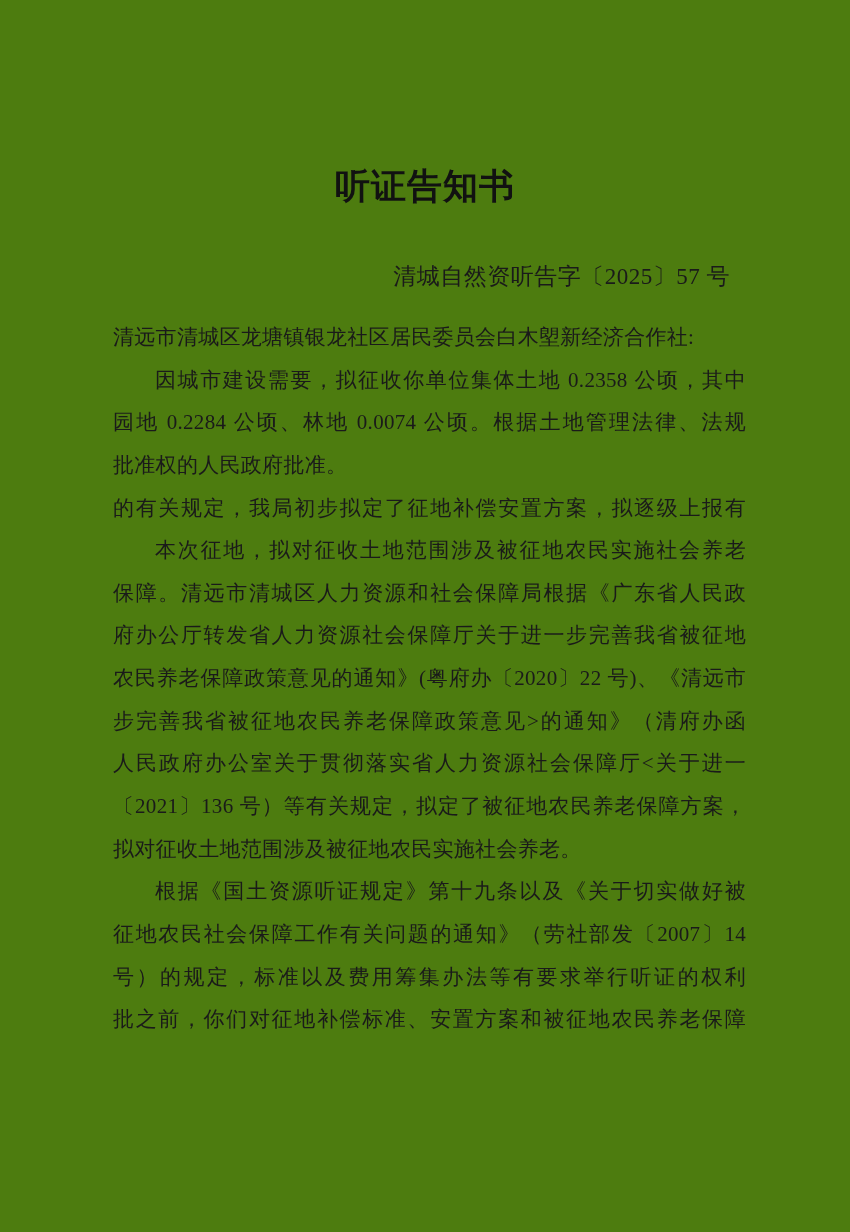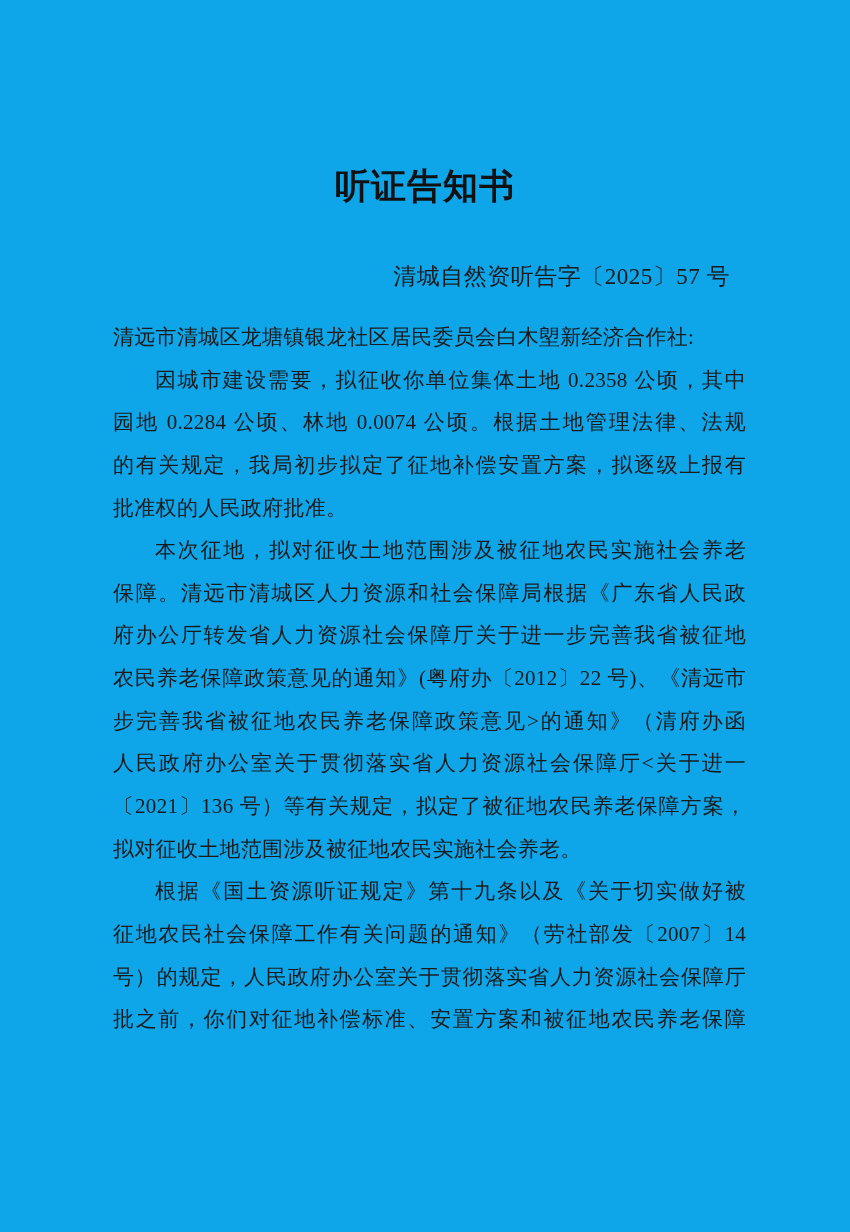--- a/index.html
+++ b/index.html
@@ -4,21 +4,21 @@
 <style>
   html, body {
     margin: 0;
     padding: 0;
     background: #ffffff;
   }
   .page {
     position: relative;
     width: 850px;
     height: 1232px;
-    background: #0ea5e9;
+    background: #4d7c0f;
     overflow: hidden;
     font-family: "Liberation Serif", "DejaVu Serif", serif;
     color: #1a1a1a;
   }
   .title {
     position: absolute;
     top: 163px;
     left: 0;
     width: 100%;
     margin: 0;
@@ -71,31 +71,31 @@
   <h1 class="title">听证告知书</h1>
 
   <div class="docnum">清城自然资听告字〔2025〕57 号</div>
 
   <div class="body">
 
     <div class="line lastline">清远市清城区龙塘镇银龙社区居民委员会白木塱新经济合作社:</div>
 
     <div class="line indent">因城市建设需要，拟征收你单位集体土地 0.2358 公顷，其中</div>
     <div class="line">园地 0.2284 公顷、林地 0.0074 公顷。根据土地管理法律、法规</div>
+    <div class="line lastline">批准权的人民政府批准。</div>
     <div class="line">的有关规定，我局初步拟定了征地补偿安置方案，拟逐级上报有</div>
-    <div class="line lastline">批准权的人民政府批准。</div>
 
     <div class="line indent">本次征地，拟对征收土地范围涉及被征地农民实施社会养老</div>
     <div class="line">保障。清远市清城区人力资源和社会保障局根据《广东省人民政</div>
     <div class="line">府办公厅转发省人力资源社会保障厅关于进一步完善我省被征地</div>
-    <div class="line">农民养老保障政策意见的通知》(粤府办〔2012〕22 号)、《清远市</div>
+    <div class="line">农民养老保障政策意见的通知》(粤府办〔2020〕22 号)、《清远市</div>
     <div class="line">步完善我省被征地农民养老保障政策意见&gt;的通知》（清府办函</div>
     <div class="line">人民政府办公室关于贯彻落实省人力资源社会保障厅&lt;关于进一</div>
     <div class="line">〔2021〕136 号）等有关规定，拟定了被征地农民养老保障方案，</div>
     <div class="line lastline">拟对征收土地范围涉及被征地农民实施社会养老。</div>
 
     <div class="line indent">根据《国土资源听证规定》第十九条以及《关于切实做好被</div>
     <div class="line">征地农民社会保障工作有关问题的通知》（劳社部发〔2007〕14</div>
-    <div class="line">号）的规定，人民政府办公室关于贯彻落实省人力资源社会保障厅</div>
+    <div class="line">号）的规定，标准以及费用筹集办法等有要求举行听证的权利</div>
     <div class="line">批之前，你们对征地补偿标准、安置方案和被征地农民养老保障</div>
 
   </div>
 </div>
 
 </body></html>

